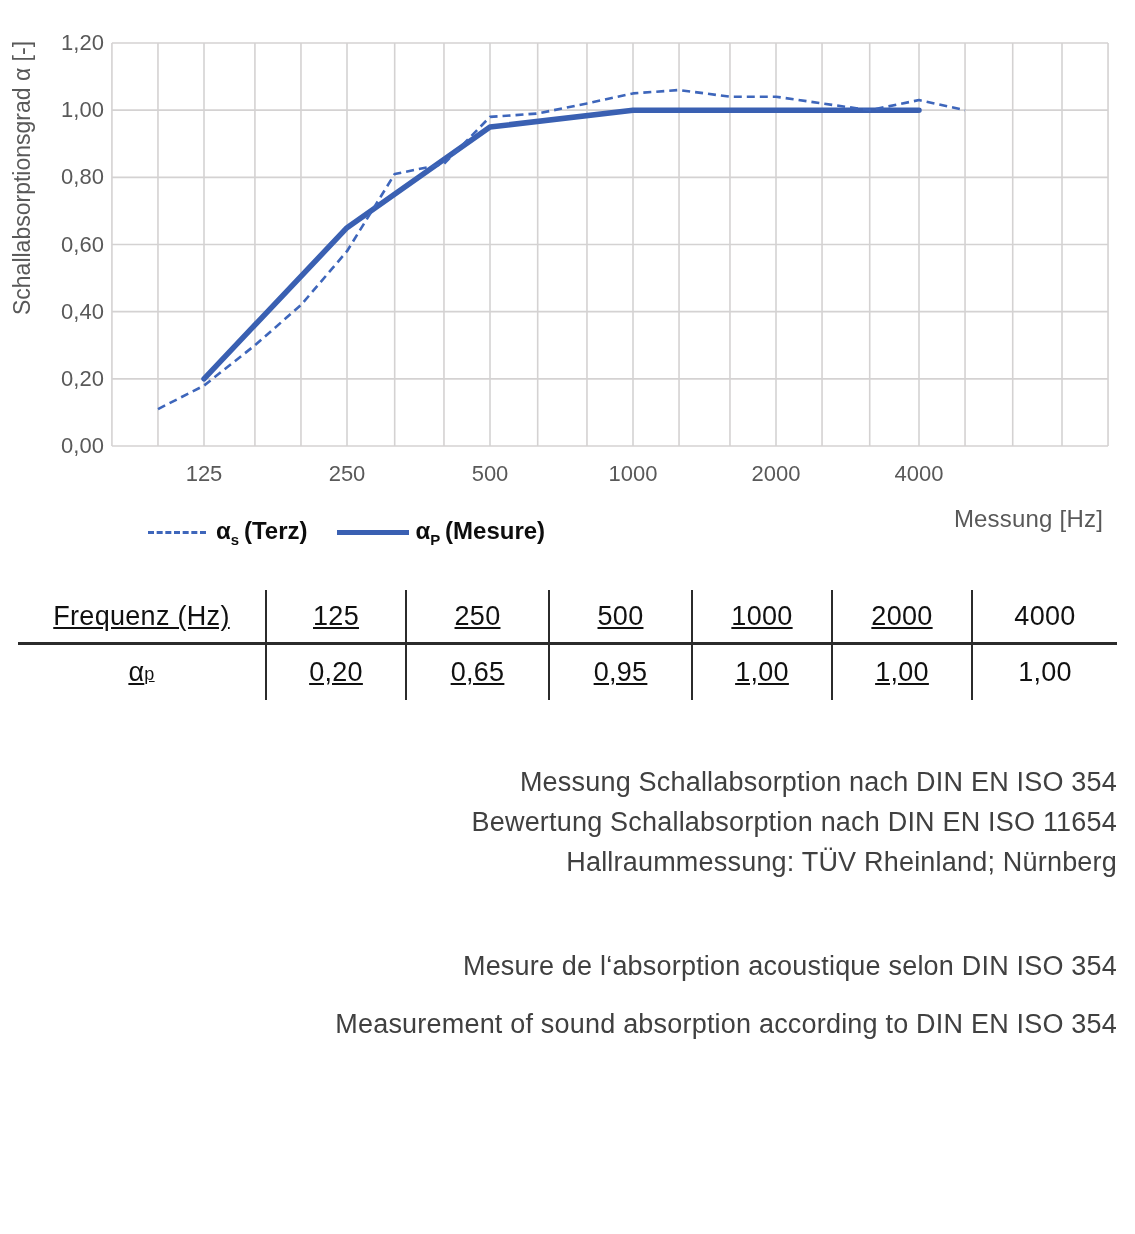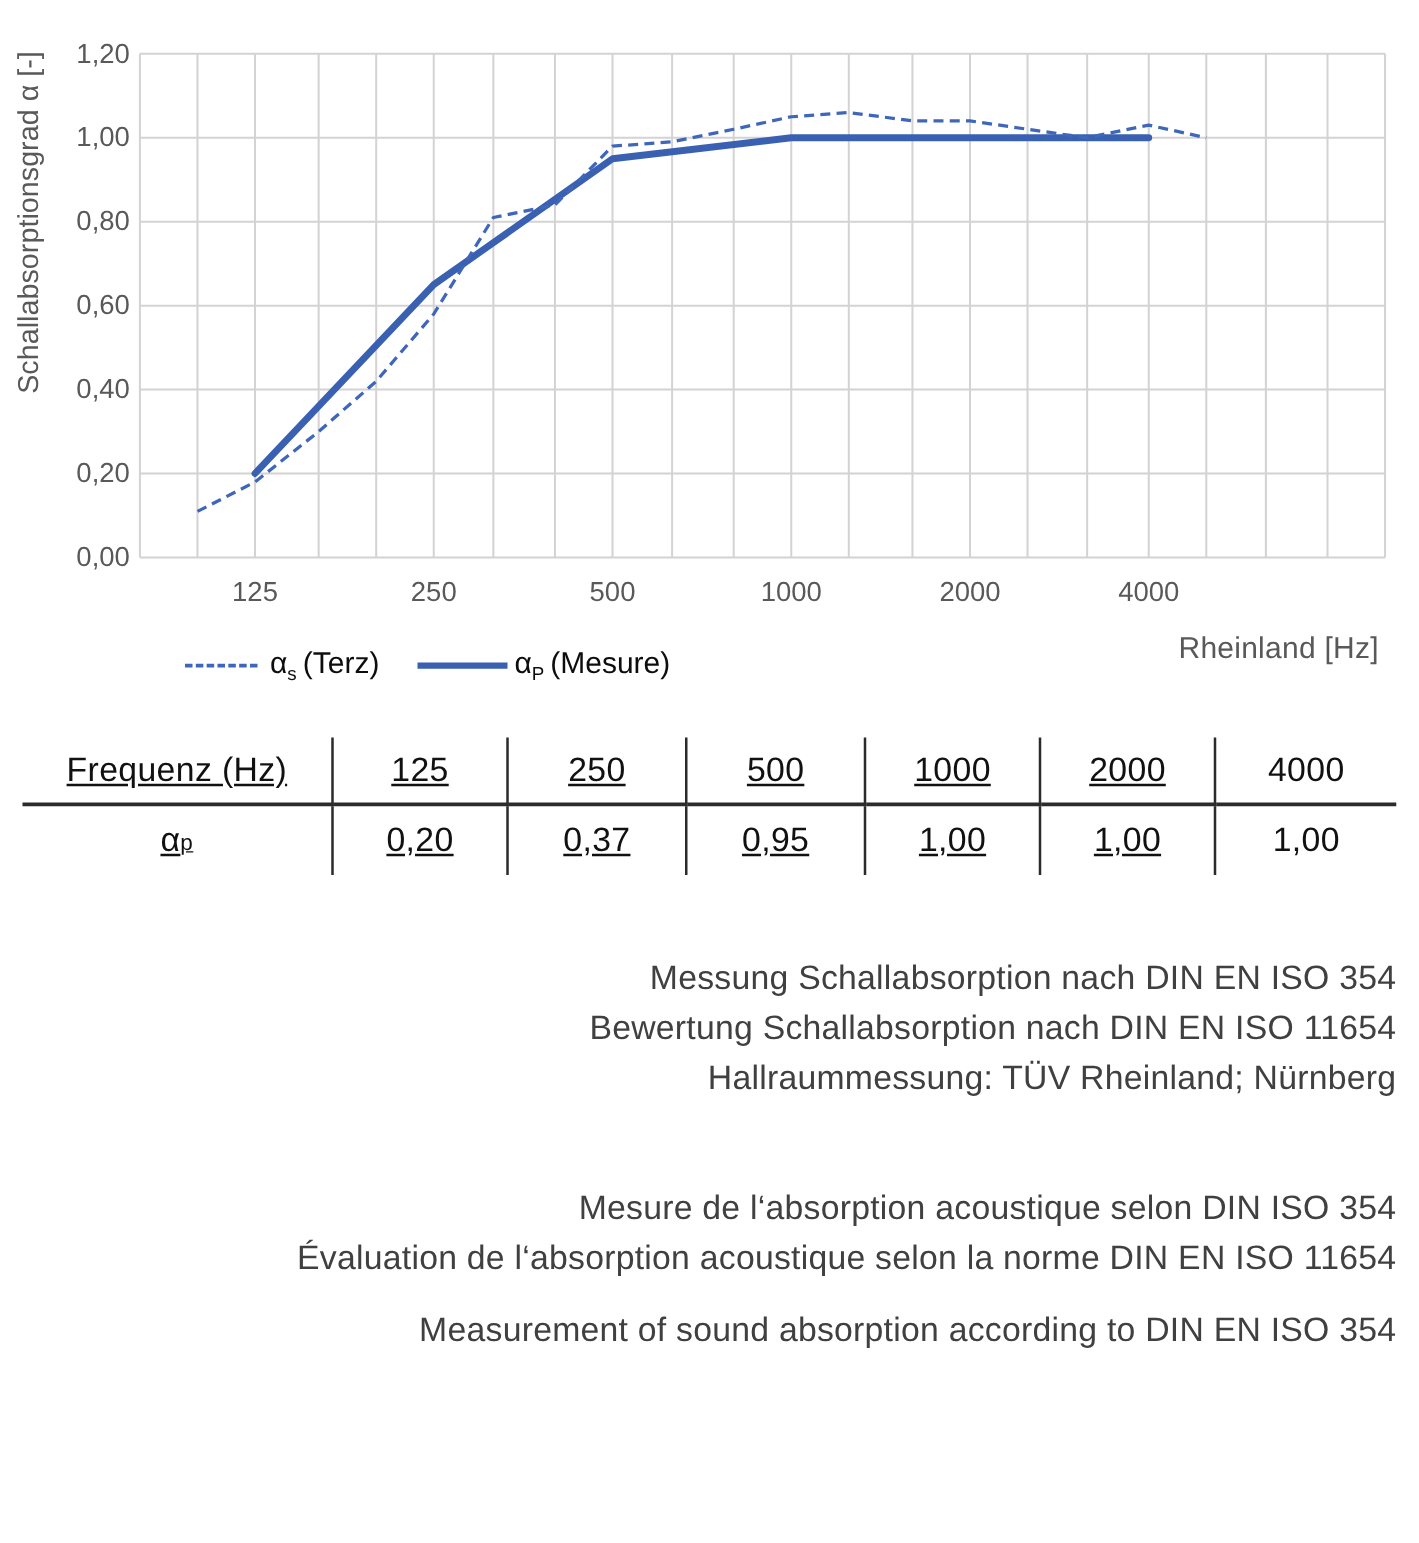--- a/index.html
+++ b/index.html
@@ -16,21 +16,21 @@
 
   .x-axis-title {
     position:absolute; right:32px; top:505px;
     font-size:24px; color:#595959; letter-spacing:0.2px;
   }
 
   .legend {
     position:absolute; left:148px; top:517px;
     display:flex; align-items:center; font-size:24px; color:#0d0d0d;
   }
-  .legend-item { display:flex; align-items:center; }
+  .legend-item { display:flex; align-items:center;font-weight:bold; }
   .legend-item + .legend-item { margin-left:30px; }
   .sample-dashed { width:58px; height:0; border-top:3px dashed #3e66bb; margin-right:10px; }
   .sample-solid  { width:72px; height:5px; background:#3a60b2; margin-right:6px; }
   .legend-label sub { font-size:15px; }
 
   
   .freq-table {
     margin:24px 18px 0 18px; width:1099px;
     display:grid; grid-template-columns:249px 140px 143px 143px 140px 140px 144px;
     font-size:27px; color:#111;
@@ -108,50 +108,49 @@
     <div class="legend-item">
       <span class="sample-dashed"></span>
       <span class="legend-label"><span>α</span><sub>s</sub> <span>(Terz)</span></span>
     </div>
     <div class="legend-item">
       <span class="sample-solid"></span>
       <span class="legend-label"><span>α</span><sub>P</sub> <span>(Mesure)</span></span>
     </div>
   </div>
 
-  <div class="x-axis-title">Rheinland [Hz]</div>
+  <div class="x-axis-title">Messung [Hz]</div>
 </div>
 
 <div class="freq-table">
   <div class="cell vline hline">Frequenz (Hz)</div>
   <div class="cell vline hline">125</div>
   <div class="cell vline hline">250</div>
   <div class="cell vline hline">500</div>
   <div class="cell vline hline">1000</div>
   <div class="cell vline hline">2000</div>
   <div class="cell hline">4000</div>
 
   <div class="cell vline">
       <span>α</span>
       <sub>p</sub>
     </div>
   <div class="cell vline">0,20</div>
-  <div class="cell vline">0,37</div>
+  <div class="cell vline">0,65</div>
   <div class="cell vline">0,95</div>
   <div class="cell vline">1,00</div>
   <div class="cell vline">1,00</div>
   <div class="cell">1,00</div>
 </div>
 
 <div class="note note-de">
   <div>Messung Schallabsorption nach DIN EN ISO 354</div>
   <div>Bewertung Schallabsorption nach DIN EN ISO 11654</div>
   <div>Hallraummessung: TÜV Rheinland; Nürnberg</div>
 </div>
 
 <div class="note note-fr">
   <div>Mesure de l‘absorption acoustique selon DIN ISO 354</div>
-  <div>Évaluation de l‘absorption acoustique selon la norme DIN EN ISO 11654</div>
 </div>
 
 <div class="note note-en">
   <div>Measurement of sound absorption according to DIN EN ISO 354</div>
 </div>
 
 </body></html>

